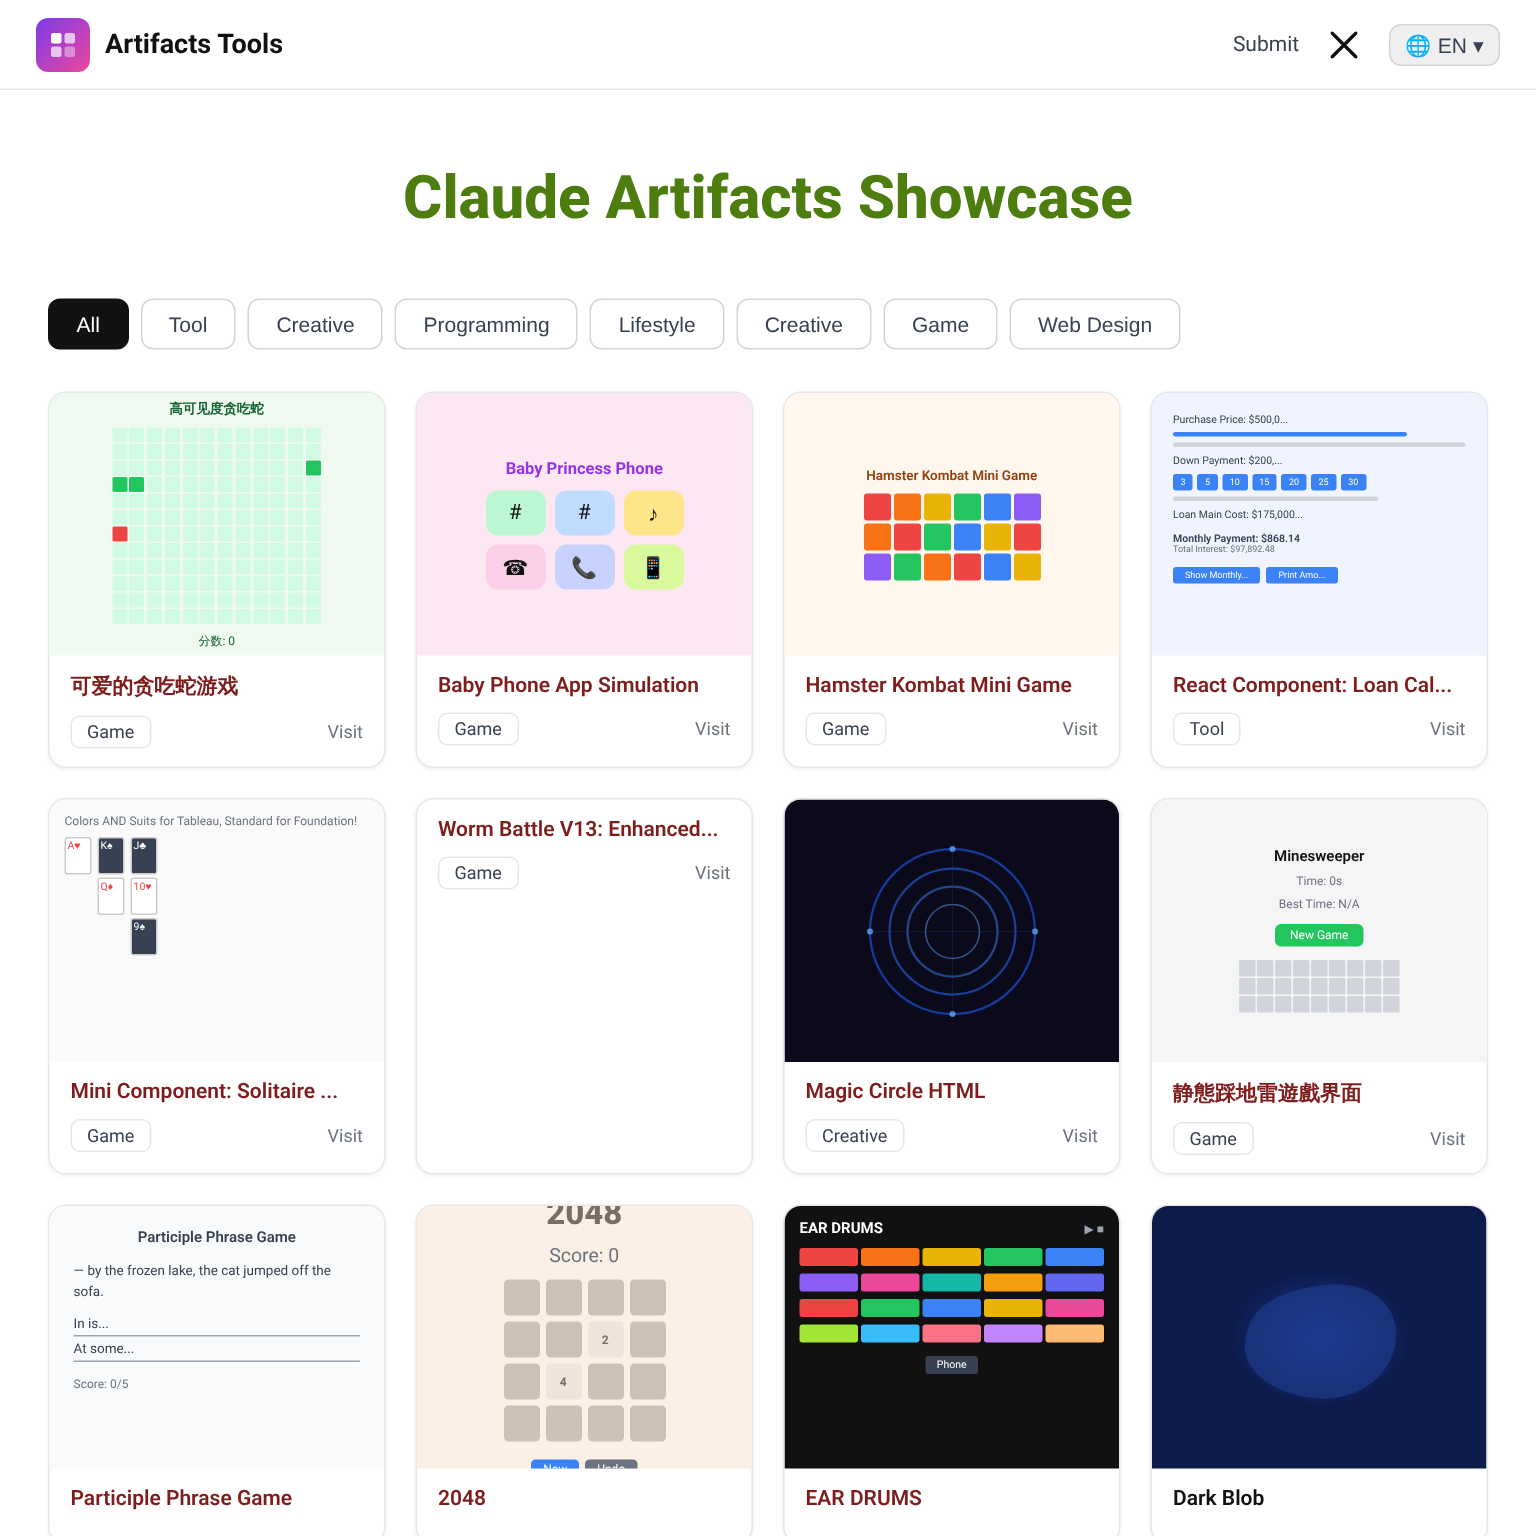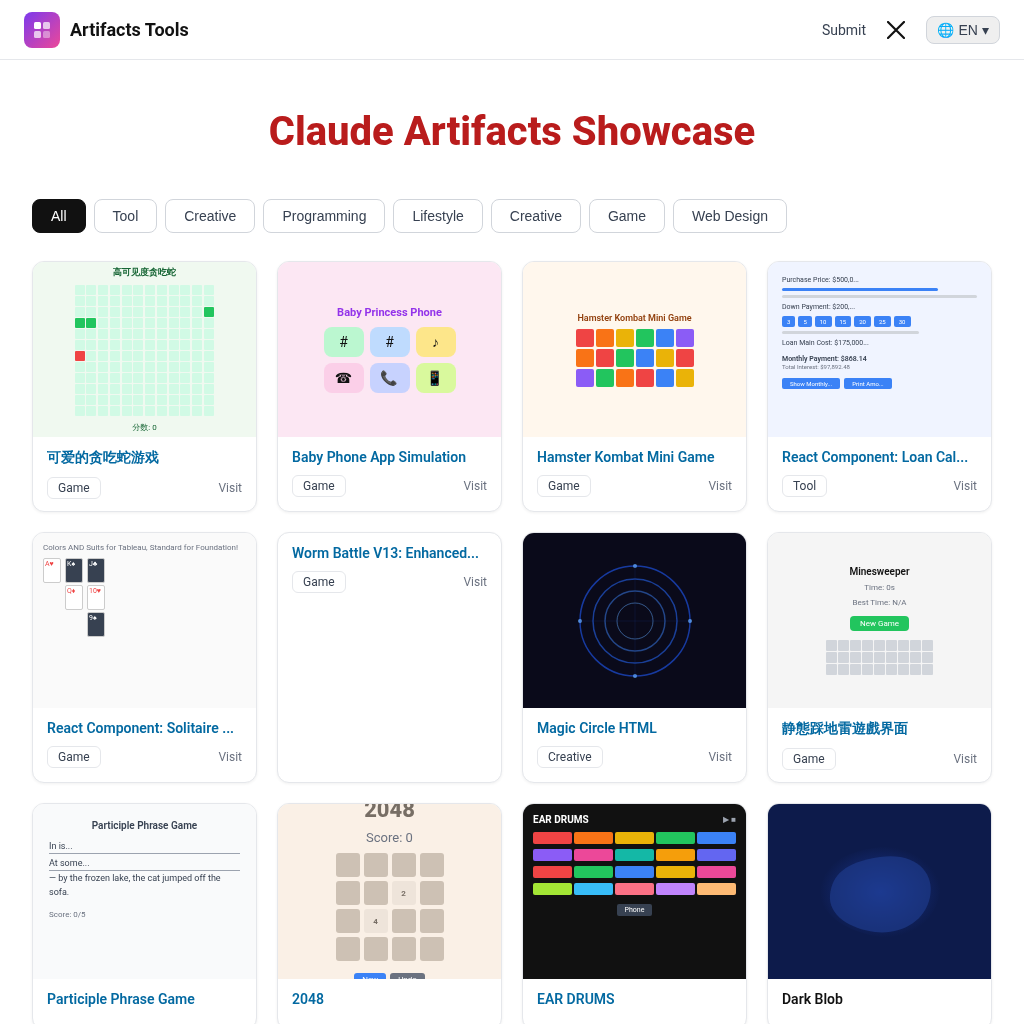--- a/index.html
+++ b/index.html
@@ -25,21 +25,21 @@
       font-weight: 900; font-size: 15px; cursor: pointer; color: #111;
     }
     .lang-btn {
       display: flex; align-items: center; gap: 4px;
       border: 1px solid #d1d5db; border-radius: 8px; padding: 5px 10px;
       font-size: 14px; cursor: pointer; color: #374151;
     }
 
     
     .hero { text-align: center; padding: 48px 24px 32px; }
-    .hero h1 { font-size: 40px; font-weight: 800; color: #b91c1c; margin-bottom: 12px; }
+    .hero h1 { font-size: 40px; font-weight: 800; color: #4d7c0f; margin-bottom: 12px; }
     .hero p { font-size: 15px; color: #6b7280; }
     .hero p strong { color: #111; font-weight: 700; }
 
     
     .filter-bar { display: flex; gap: 8px; padding: 0 32px 28px; flex-wrap: wrap; }
     .filter-btn {
       padding: 8px 18px; border-radius: 8px; border: 1.5px solid #d1d5db;
       font-size: 14px; font-weight: 500; cursor: pointer; background: #fff; color: #374151;
       transition: all 0.15s;
     }
@@ -67,21 +67,21 @@
     .thumb-solitaire { background: #fafafa; }
     .thumb-worm { background: #000; }
     .thumb-magic { background: #0a0a1a; }
     .thumb-minesweeper { background: #f5f5f5; }
     .thumb-participle { background: #f9fafb; }
     .thumb-2048 { background: #faf0e6; }
     .thumb-eardrums { background: #111; }
     .thumb-dark { background: #0d1b4b; }
 
     .card-body { padding: 12px 14px; }
-    .card-title { font-size: 14px; font-weight: 600; color: #0369a1; margin-bottom: 10px; white-space: nowrap; overflow: hidden; text-overflow: ellipsis; }
+    .card-title { font-size: 14px; font-weight: 600; color: #7f1d1d; margin-bottom: 10px; white-space: nowrap; overflow: hidden; text-overflow: ellipsis; }
     .card-footer { display: flex; justify-content: space-between; align-items: center; }
     .tag {
       display: inline-block; padding: 3px 10px; border-radius: 6px;
       border: 1px solid #e5e7eb; font-size: 12px; color: #374151; background: #fff;
     }
     .visit-link { font-size: 12px; color: #6b7280; cursor: pointer; }
   </style>
 </head>
 <body>
 
@@ -402,21 +402,21 @@
           </div>
           <div style="display:flex;flex-direction:column;gap:2px">
             <div style="width:18px;height:25px;border-radius:2px;border:1px solid #ccc;background:#374151;font-size:7px;color:#fff;padding:1px">J♣</div>
             <div style="width:18px;height:25px;border-radius:2px;border:1px solid #ccc;background:#fff;font-size:7px;color:#ef4444;padding:1px">10♥</div>
             <div style="width:18px;height:25px;border-radius:2px;border:1px solid #ccc;background:#374151;font-size:7px;color:#fff;padding:1px">9♠</div>
           </div>
         </div>
       </div>
     </div>
     <div class="card-body">
-      <div class="card-title">React Component: Solitaire ...</div>
+      <div class="card-title">Mini Component: Solitaire ...</div>
       <div class="card-footer">
         <span class="tag">Game</span>
         <span class="visit-link">Visit</span>
       </div>
     </div>
   </div>
 
   <div class="card">
     <div class="card-body">
       <div class="card-title">Worm Battle V13: Enhanced...</div>
@@ -498,26 +498,26 @@
         <span class="tag">Game</span>
         <span class="visit-link">Visit</span>
       </div>
     </div>
   </div>
 
   <div class="card">
     <div class="card-thumb thumb-participle">
       <div style="width:100%;height:100%;padding:16px;font-size:9px;color:#374151">
         <div style="text-align:center;font-size:10px;font-weight:600;margin-bottom:10px">Participle Phrase Game</div>
+        <div style="margin-bottom:8px;line-height:1.6">
+          <span>— by the frozen lake, the cat jumped off the sofa.</span>
+        </div>
         <div style="display:flex;flex-direction:column;gap:4px;margin-top:8px">
           <div style="border-bottom:1px solid #9ca3af;padding-bottom:2px">In is...</div>
           <div style="border-bottom:1px solid #9ca3af;padding-bottom:2px">At some...</div>
-        </div>
-        <div style="margin-bottom:8px;line-height:1.6">
-          <span>— by the frozen lake, the cat jumped off the sofa.</span>
         </div>
         <div style="margin-top:10px;font-size:8px;color:#6b7280">Score: 0/5</div>
       </div>
     </div>
     <div class="card-body">
       <div class="card-title">Participle Phrase Game</div>
 
     </div>
   </div>
 

